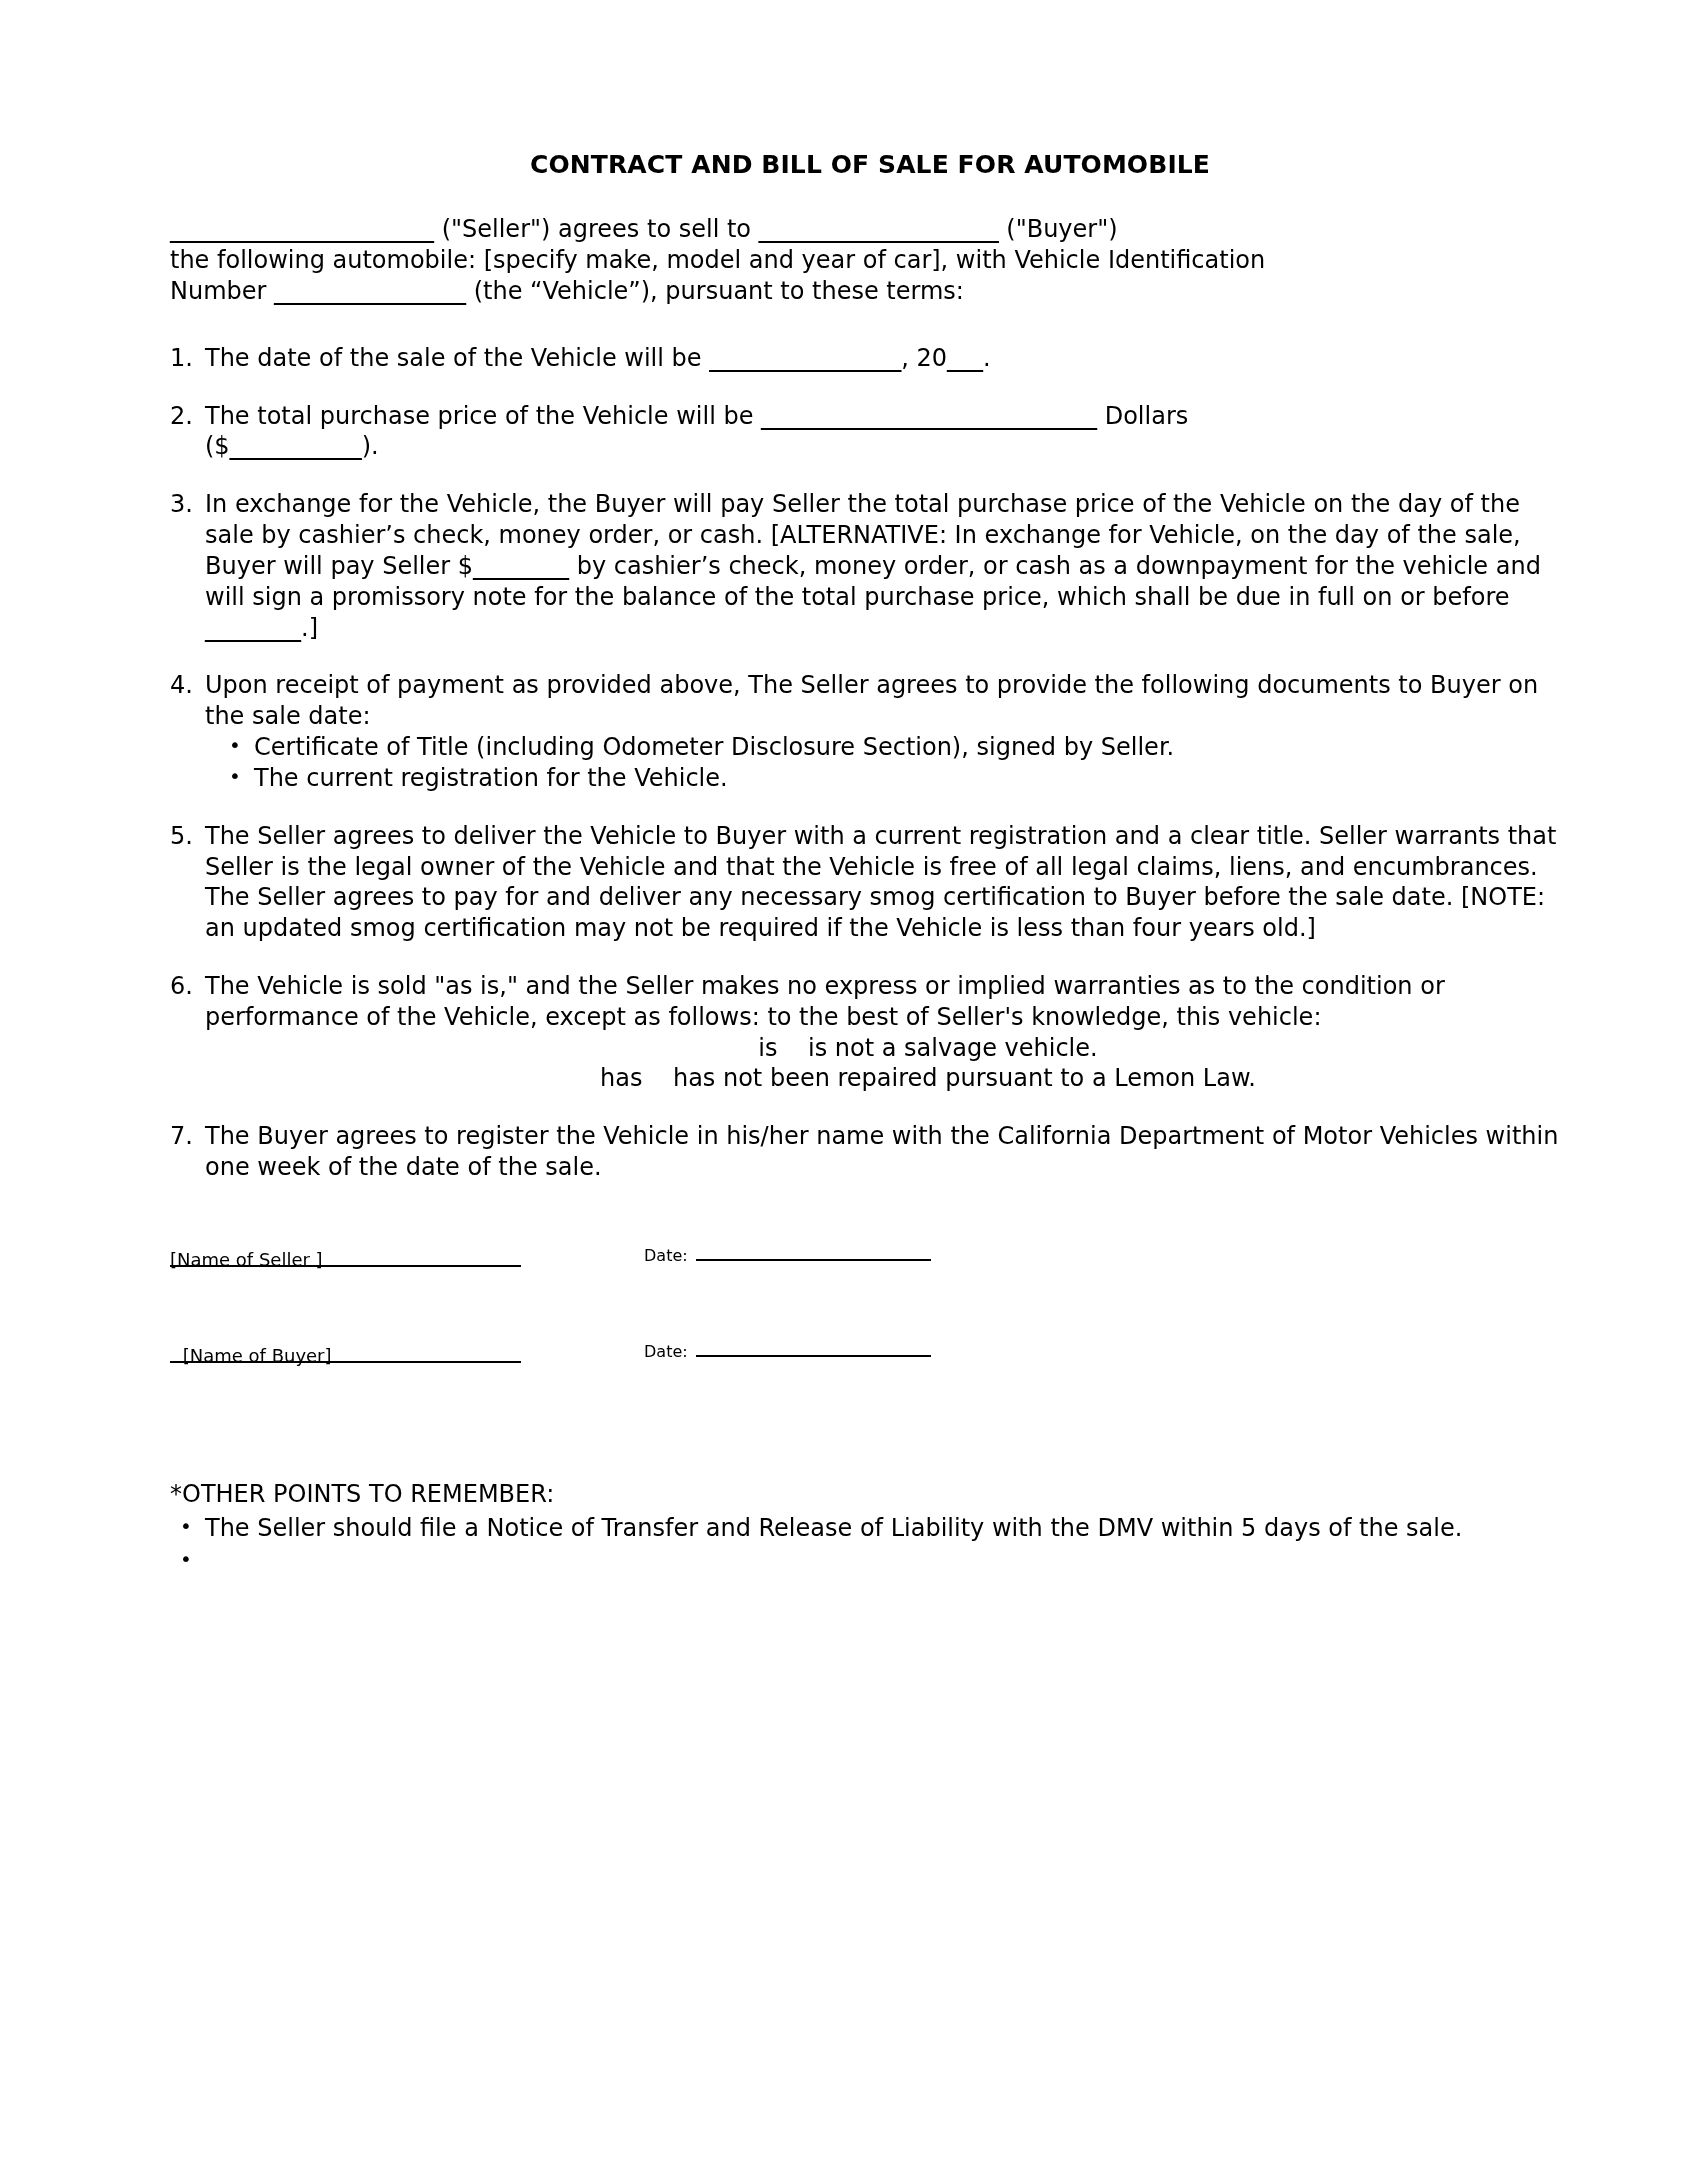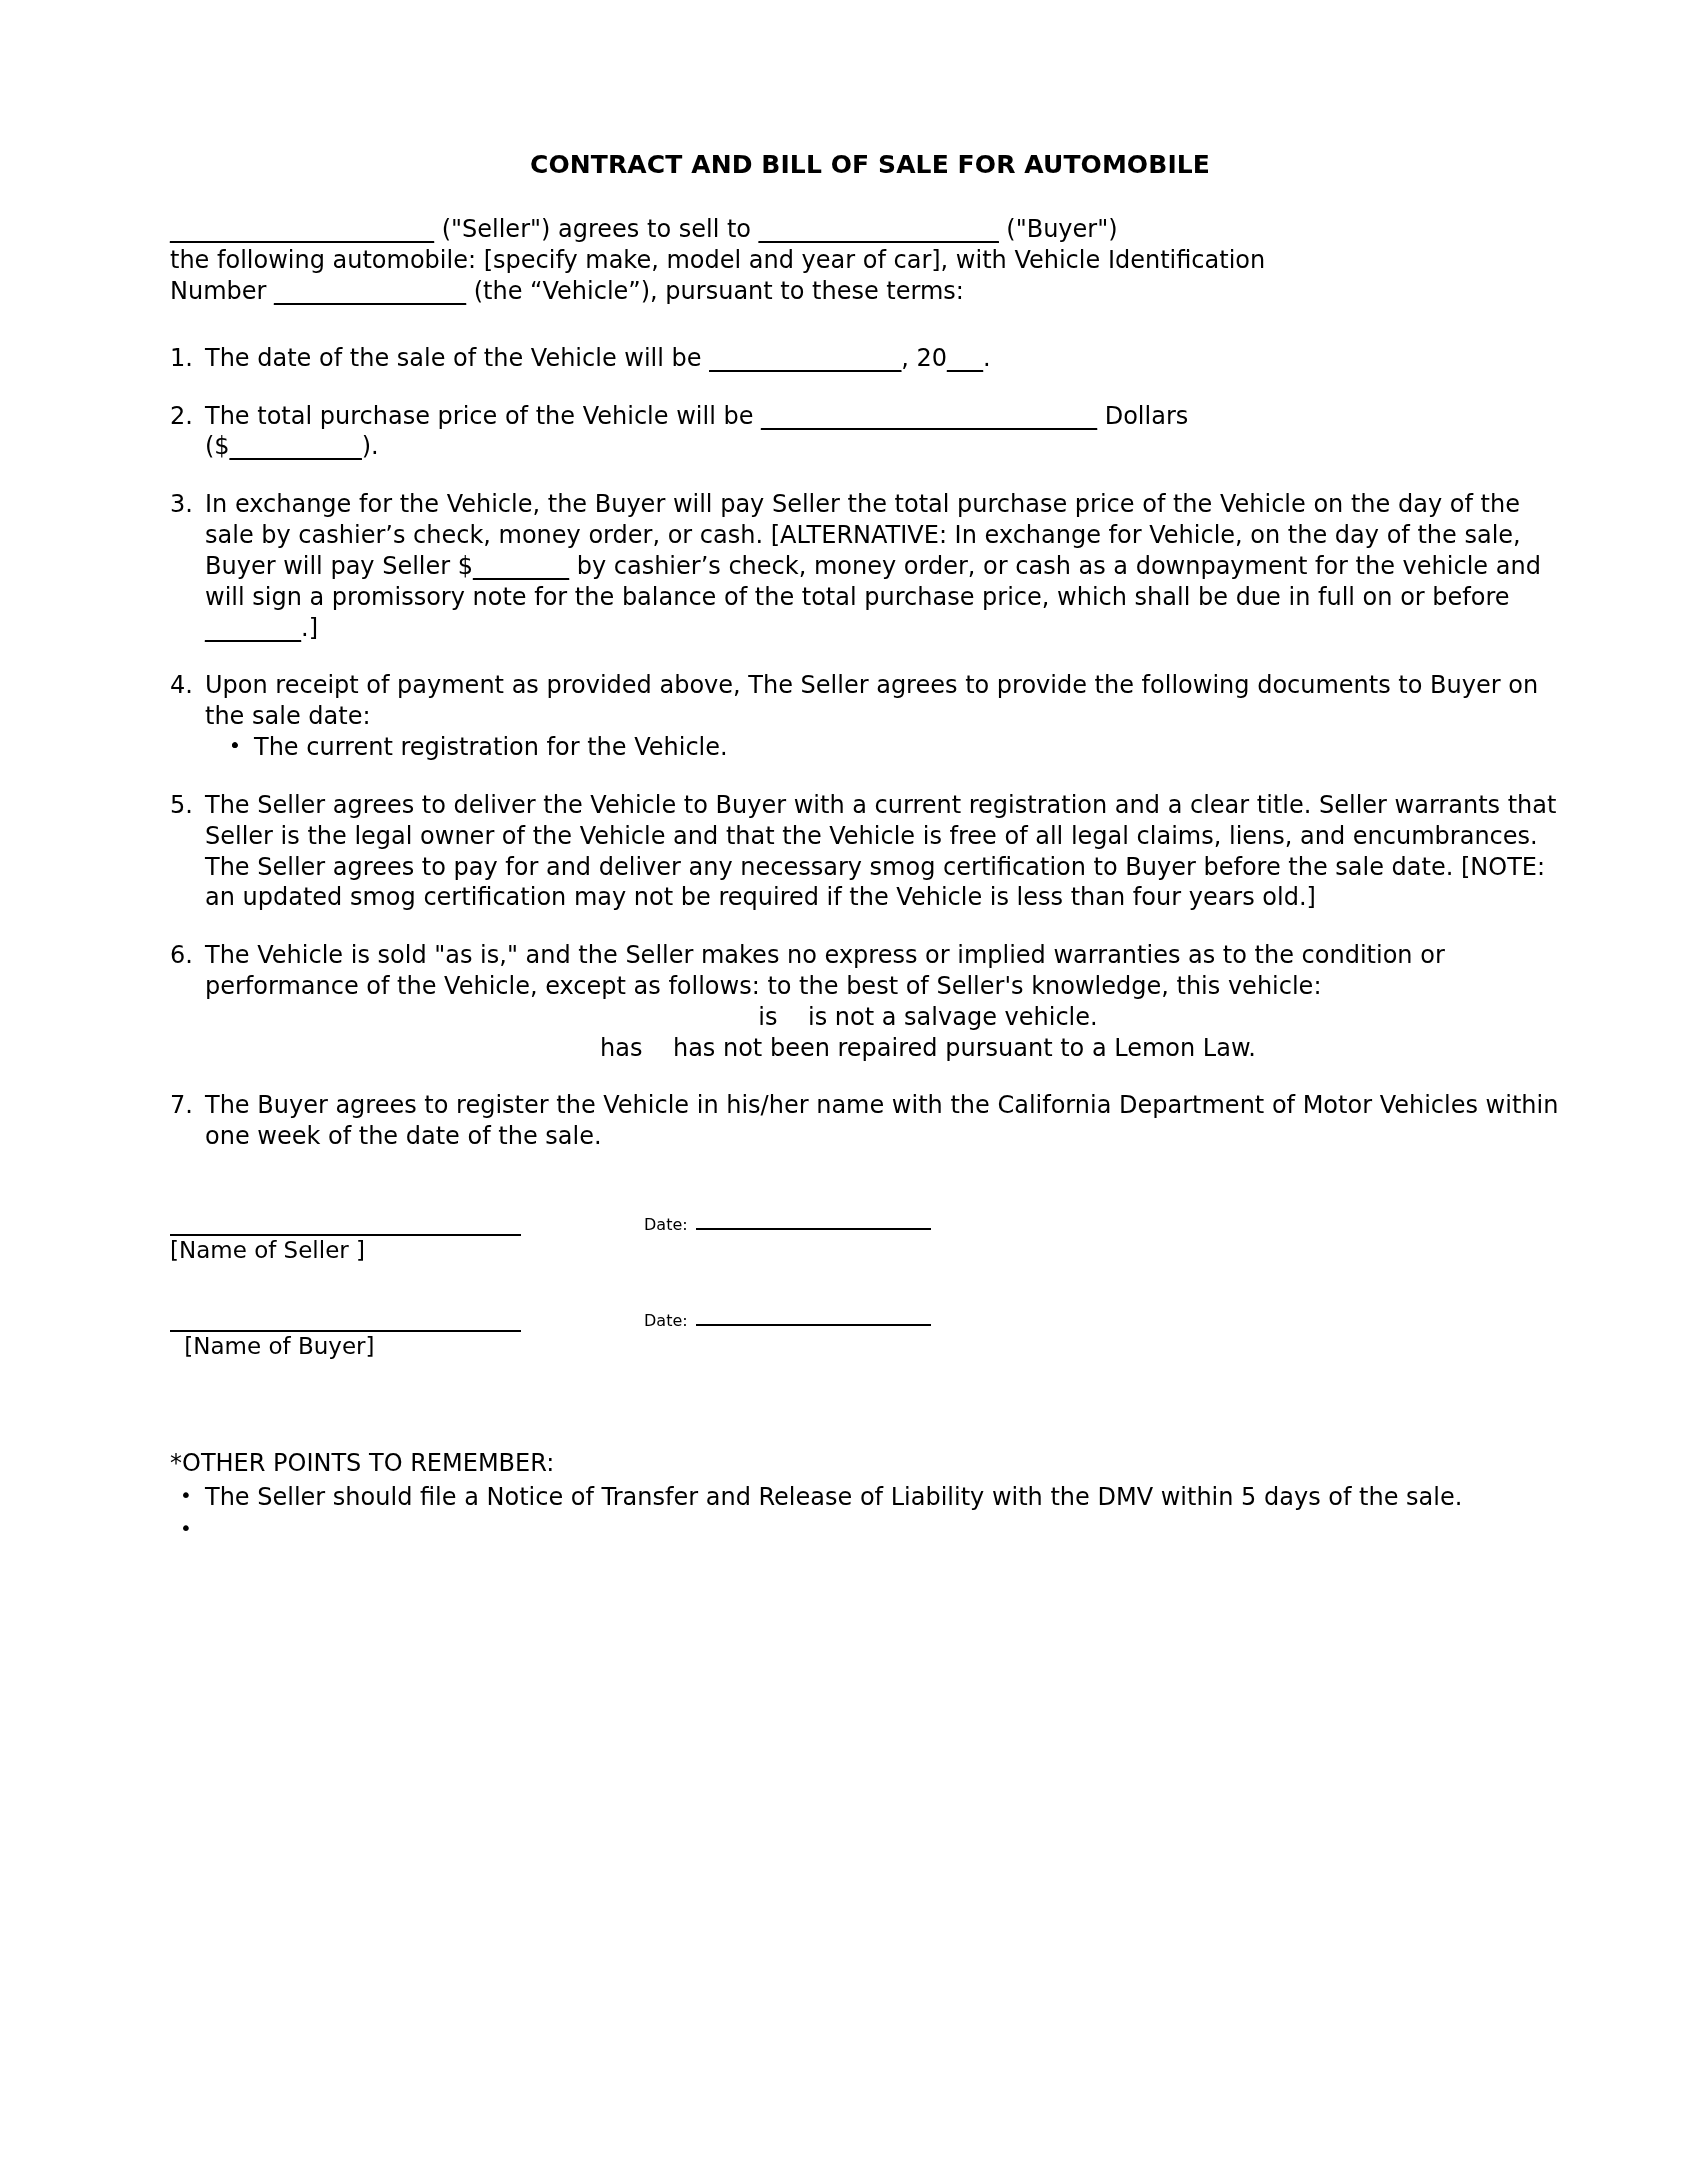--- a/index.html
+++ b/index.html
@@ -124,22 +124,22 @@
     position: absolute;
     left: 0;
     top: 0;
     width: 351px;
     border-bottom: 2px solid #000;
     height: 25px;
   }
   .signame {
     position: absolute;
     left: 0;
-    top: 27px;
-    font-size: 23px;
+    top: 9px;
+    font-size: 18px;
     line-height: 1.25;
     white-space: pre;
   }
   .signame.indent {
     left: 7px;
   }
   .datewrap {
     position: absolute;
     left: 474px;
     top: -2px;
@@ -199,21 +199,21 @@
       </li>
 
       <li class="numitem">
         <span class="num">3.</span><span>In exchange for the Vehicle, the Buyer will pay Seller the total purchase price of the Vehicle on the day of the sale by cashier’s check, money order, or cash. [ALTERNATIVE: In exchange for Vehicle, on the day of the sale, Buyer will pay Seller $</span><span class="blank">________</span><span> by cashier’s check, money order, or cash as a downpayment for the vehicle and will sign a promissory note for the balance of the total purchase price, which shall be due in full on or before </span><span class="blank">________</span><span>.]</span>
       </li>
 
       <li class="numitem">
         <span class="num">4.</span><span>Upon receipt of payment as provided above, The Seller agrees to provide the following documents to Buyer on the sale date:</span>
         <ul class="bullets">
           <li class="bullet">
-            <span class="dot">•</span>
+            <span class="dot">•</span><span>Certificate of Title (including Odometer Disclosure Section), signed by Seller.</span>
           </li>
           <li class="bullet">
             <span class="dot">•</span><span>The current registration for the Vehicle.</span>
           </li>
         </ul>
       </li>
 
       <li class="numitem">
         <span class="num">5.</span><span>The Seller agrees to deliver the Vehicle to Buyer with a current registration and a clear title.  Seller warrants that Seller is the legal owner of the Vehicle and that the Vehicle is free of all legal claims, liens, and encumbrances. The Seller agrees to pay for and deliver any necessary smog certification to Buyer before the sale date.  [NOTE: an updated smog certification may not be required if the Vehicle is less than four years old.]</span>
       </li>

